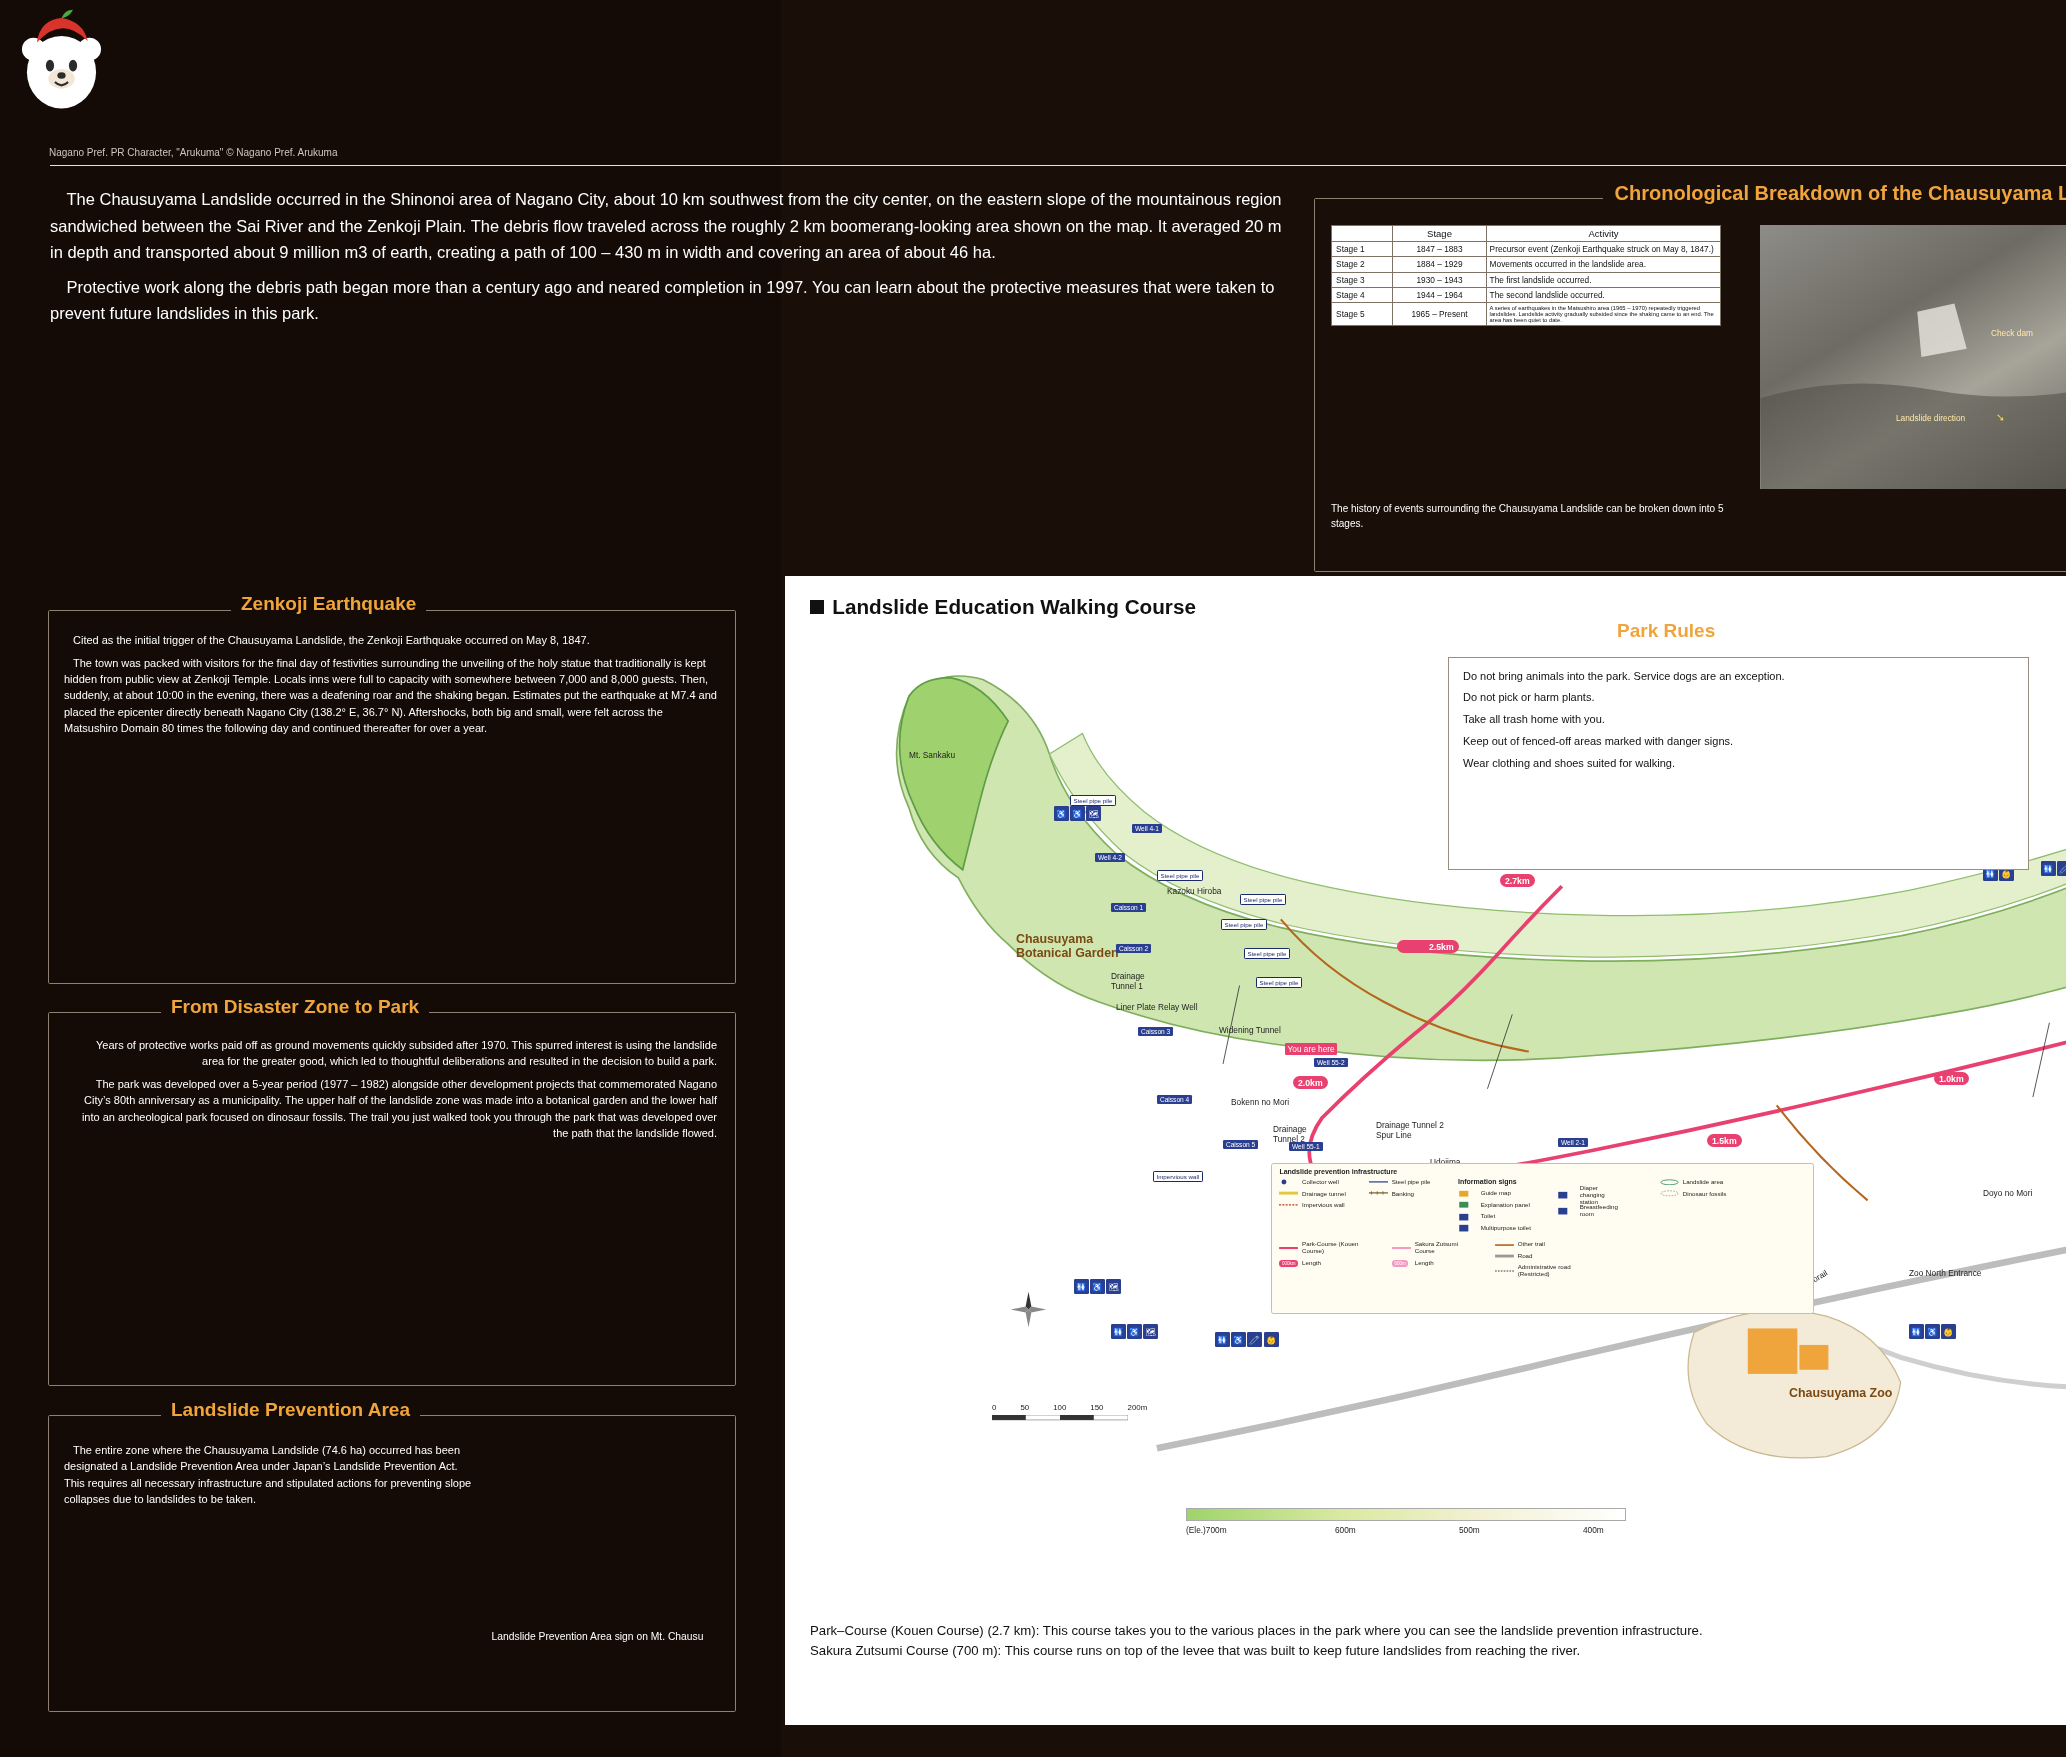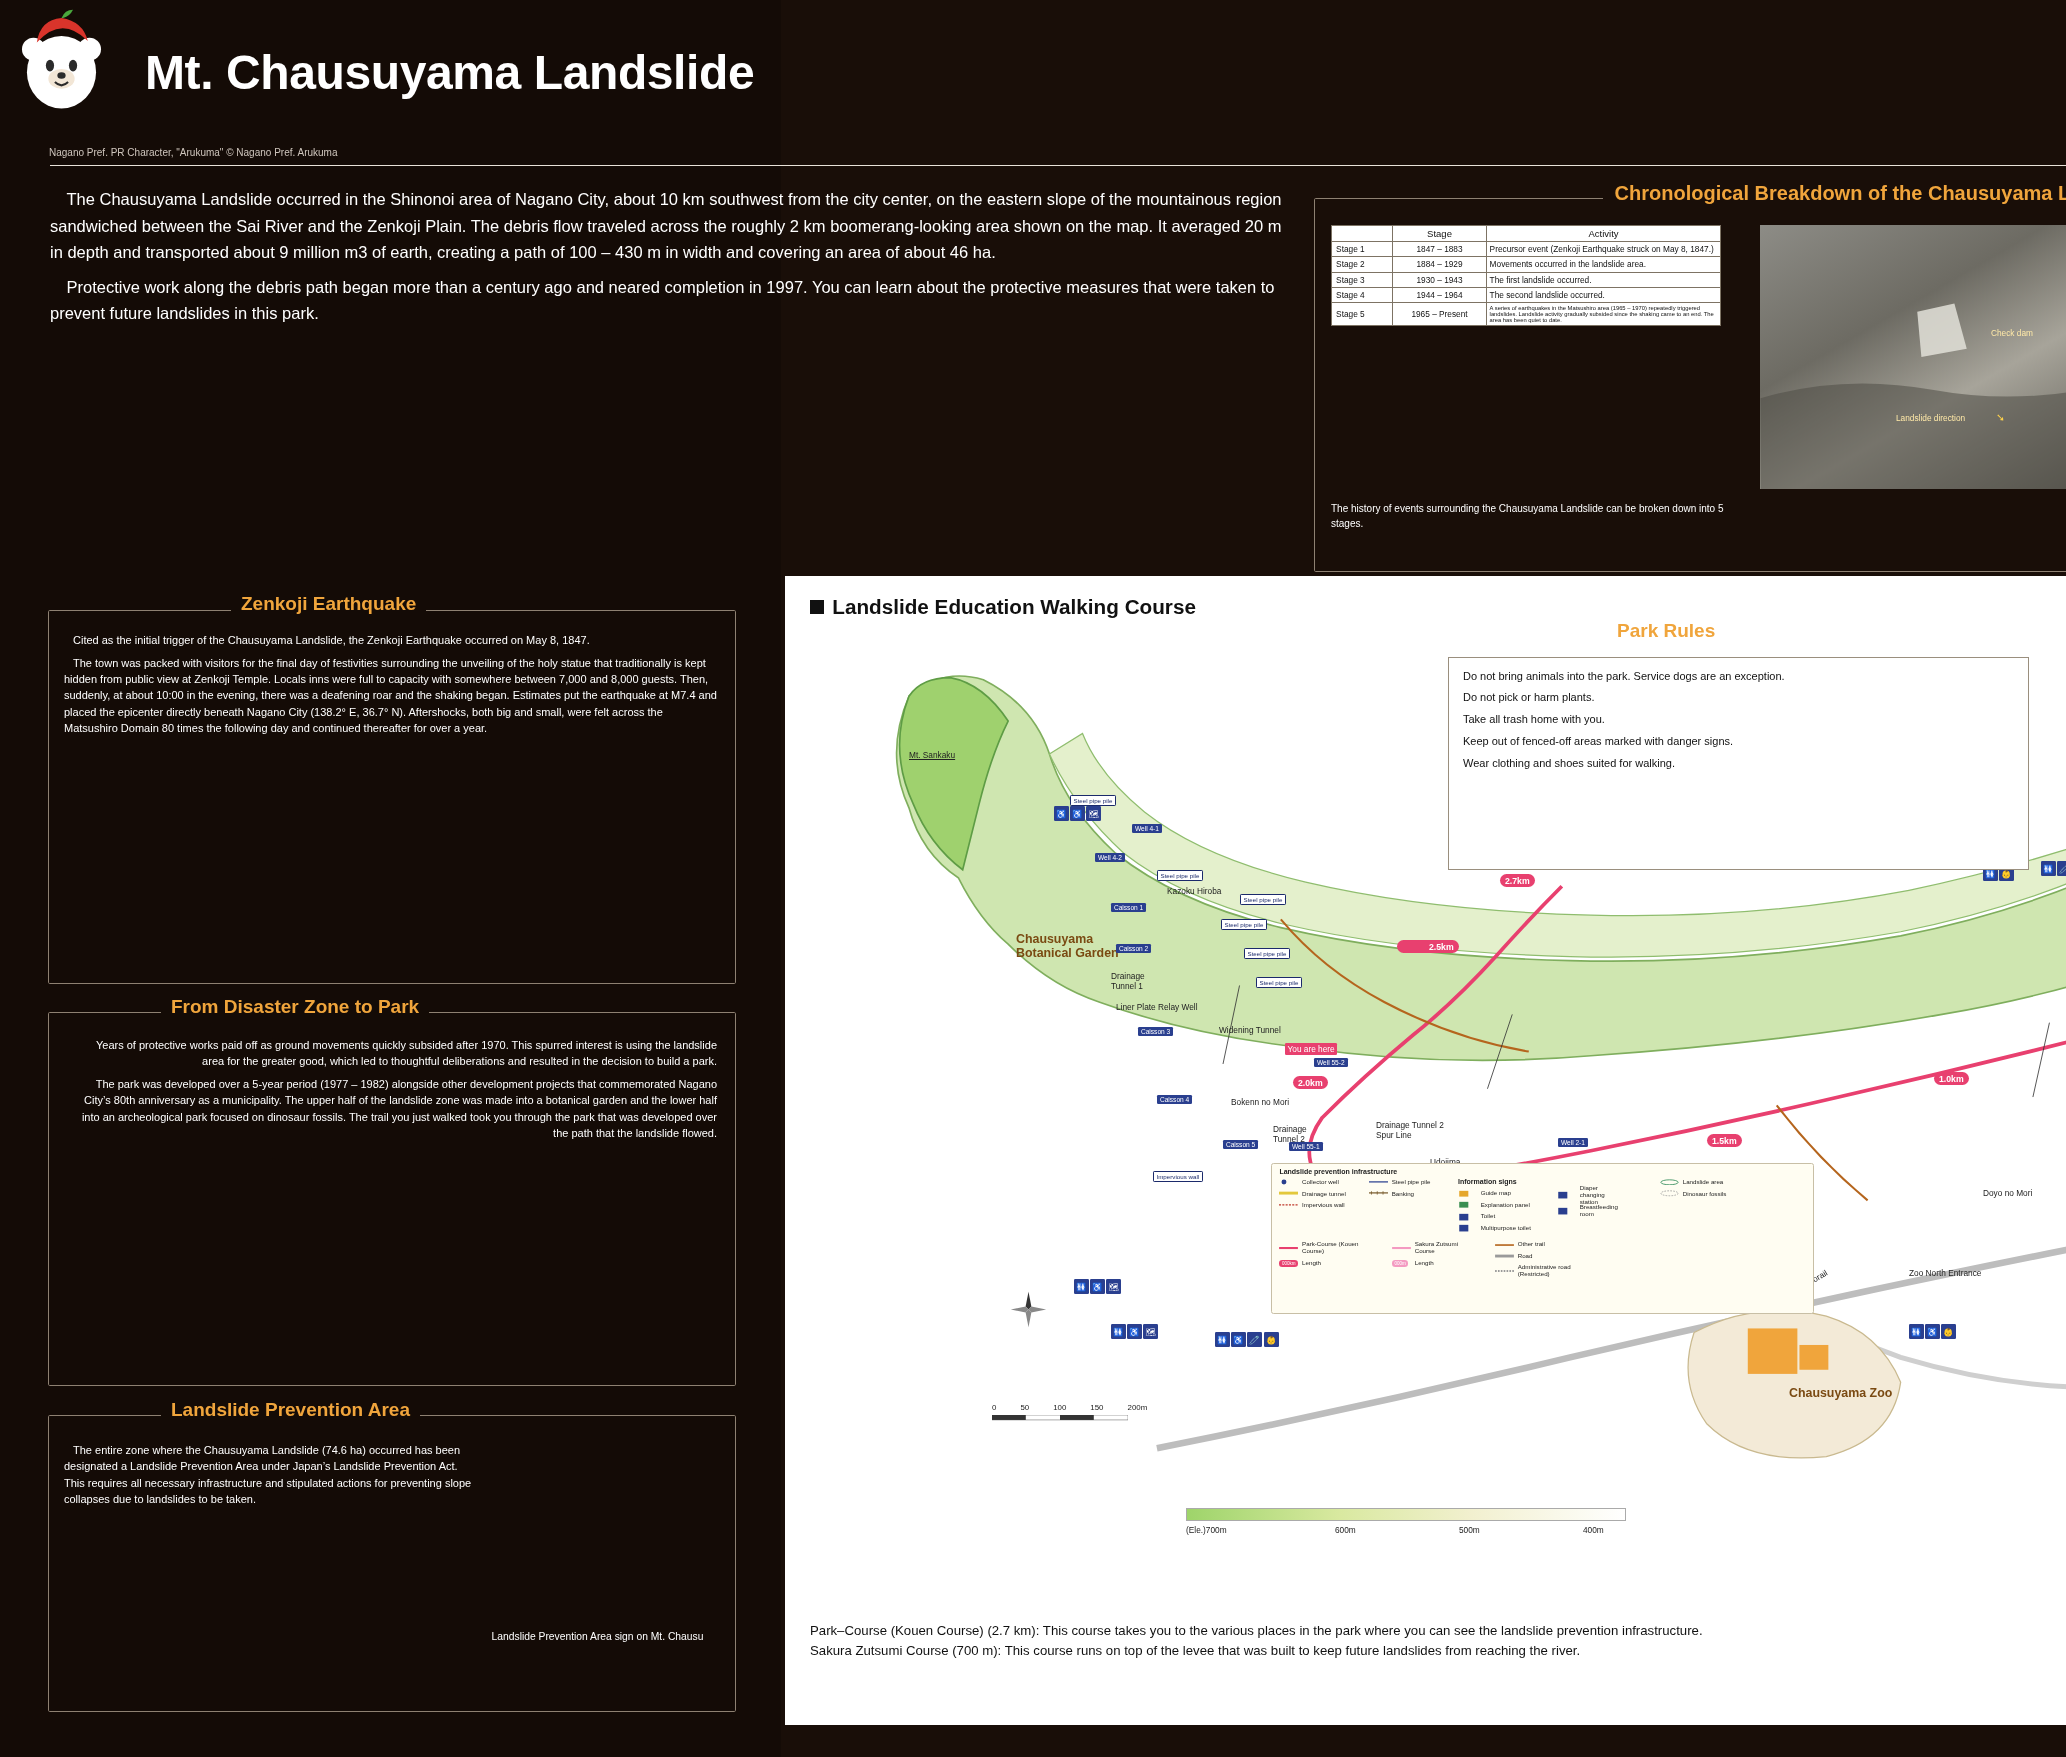--- a/index.html
+++ b/index.html
@@ -163,21 +163,20 @@
         <circle cx="94" cy="50" r="14" fill="#ffffff"></circle>
         <path d="M30 42 Q60 8 92 40 Q86 16 60 12 Q34 14 30 42Z" fill="#d9342b"></path>
         <path d="M60 12 Q64 2 74 2 Q70 10 62 12Z" fill="#4aa83d"></path>
         <ellipse cx="46" cy="70" rx="5" ry="7" fill="#2b2b2b"></ellipse>
         <ellipse cx="74" cy="70" rx="5" ry="7" fill="#2b2b2b"></ellipse>
         <ellipse cx="60" cy="86" rx="16" ry="12" fill="#f2e6d6"></ellipse>
         <ellipse cx="60" cy="82" rx="5" ry="4" fill="#2b2b2b"></ellipse>
         <path d="M52 90 Q60 98 68 90" stroke="#2b2b2b" stroke-width="2.5" fill="none"></path>
       </svg>
     </div>
-    <div class="title">Mt. Chausuyama Landslide</div>
     <div class="credit">Nagano Pref. PR Character, "Arukuma" © Nagano Pref. Arukuma</div>
 
   </div>
   <div class="header-rule"></div>
 
   <div class="intro">
     <p>The Chausuyama Landslide occurred in the Shinonoi area of Nagano City, about 10 km southwest from the city center, on the eastern slope of the mountainous region sandwiched between the Sai River and the Zenkoji Plain. The debris flow traveled across the roughly 2 km boomerang-looking area shown on the map. It averaged 20 m in depth and transported about 9 million m3 of earth, creating a path of 100 – 430 m in width and covering an area of about 46 ha.</p>
     <p>Protective work along the debris path began more than a century ago and neared completion in 1997. You can learn about the protective measures that were taken to prevent future landslides in this park.</p>
   </div>
 
@@ -306,21 +305,21 @@
           <line x1="1060" y1="1050" x2="1100" y2="860"></line>
           <line x1="1700" y1="1110" x2="1760" y2="930"></line>
           <line x1="3020" y1="1130" x2="3060" y2="950"></line>
         </g>
       </svg>
 
       <div class="mlabel" style="left:231px;top:302px;color:#7a4a12;">Chausuyama<br>Botanical Garden</div>
 
       <div class="mlabel" style="left:1004px;top:756px;color:#7a4a12;">Chausuyama Zoo</div>
 
-      <div class="mtxt" style="left:124px;top:120px;text-decoration:underline;">Mt. Sankaku</div>
+      <div class="mtxt" style="left:124px;top:120px;">Mt. Sankaku</div>
 
       <div class="kmtag" style="left:715px;top:244px;">2.7km</div>
       <div class="kmtag" style="left:612px;top:310px;padding-left:32px;">2.5km</div>
       <div class="kmtag" style="left:508px;top:446px;">2.0km</div>
       <div class="kmtag" style="left:922px;top:504px;">1.5km</div>
       <div class="kmtag" style="left:1149px;top:442px;">1.0km</div>
 
       <div class="wellbox" style="left:347px;top:194px;">Well 4-1</div>
       <div class="wellbox" style="left:310px;top:223px;">Well 4-2</div>
       <div class="wellbox" style="left:326px;top:273px;">Caisson 1</div>

